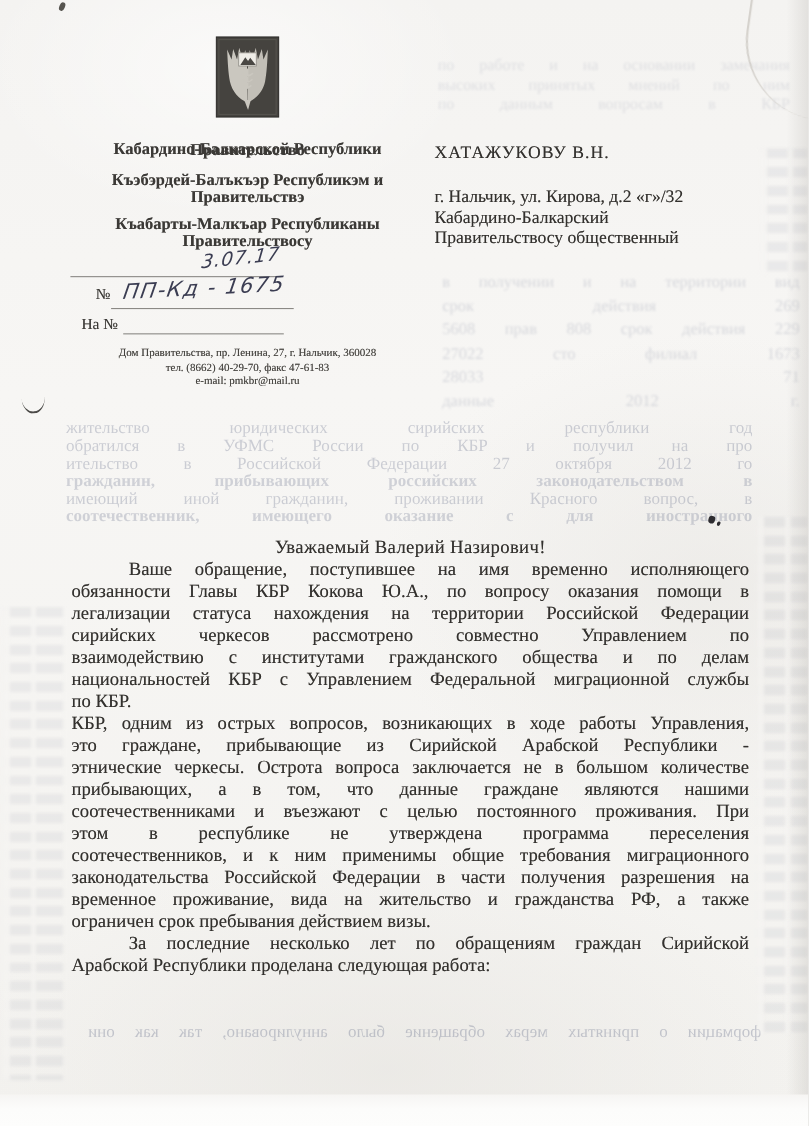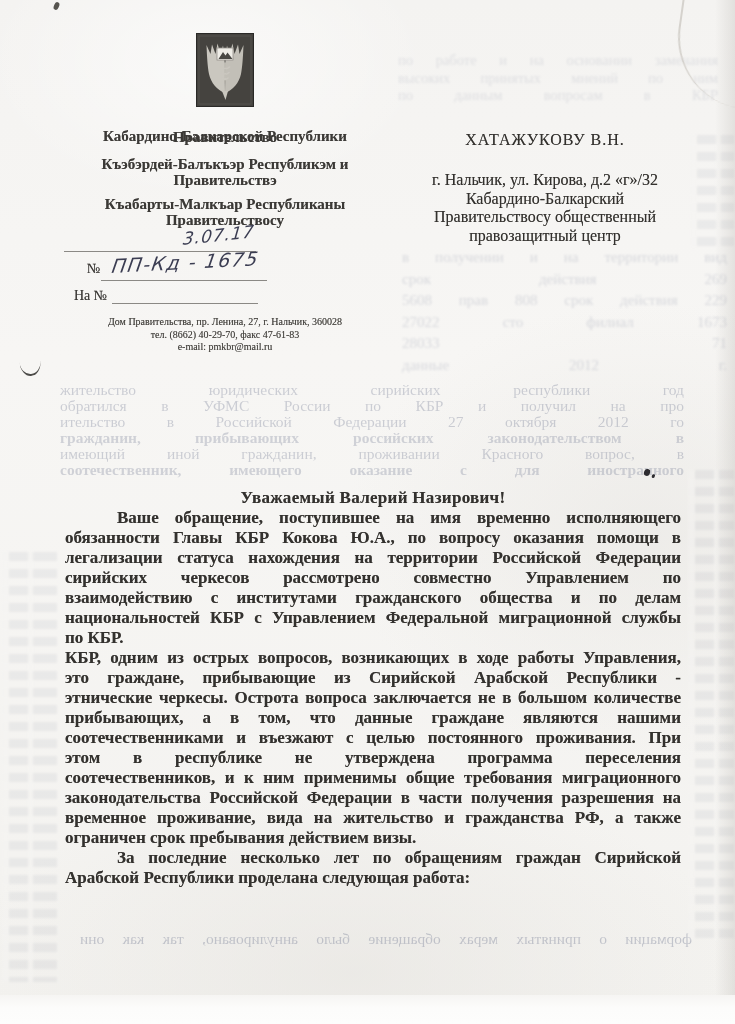--- a/index.html
+++ b/index.html
@@ -31,25 +31,25 @@
   .rule{height:0;border-bottom:1.2px solid #8b8985;z-index:2;}
   .rule-date{left:64px;top:251px;width:192px;}
   .rule-num{left:101px;top:280px;width:166px;}
   .rule-na{left:112px;top:303px;width:146px;}
   .fld-label{font-size:14px;color:#3b3936;z-index:2;}
   .lbl-num{left:87px;top:261px;}
   .lbl-na{left:74px;top:288px;}
   .addr-block{left:60px;top:316px;width:330px;text-align:center;font-size:10px;
               line-height:12.5px;color:#45433f;z-index:2;}
   
-  .recipient{left:395px;top:130px;width:300px;text-align:center;z-index:2;}
+  .recipient{left:395px;top:130px;width:300px;z-index:2;}
   .r-name{font-size:16px;letter-spacing:1px;line-height:20px;}
   .r-addr{margin-top:21px;font-size:16px;line-height:18.6px;}
   
-  .body-text{left:65px;top:488px;width:616px;z-index:2;font-weight:bold;}
+  .body-text{left:65px;top:488px;width:616px;z-index:2;}
   .salutation{text-align:center;font-size:17px;letter-spacing:.3px;height:20px;line-height:20px;}
   .paras{}
   .ln{height:20px;line-height:20px;font-size:17px;text-align:justify;text-align-last:justify;}
   .ln.ind{padding-left:52px;}
   .ln.last{text-align-last:left;}
   
   .ghost{position:absolute;z-index:1;color:#68708b;pointer-events:none;
          font-family:"Liberation Serif",serif;text-shadow:none;}
   .g-upper{left:60px;top:382px;width:624px;font-size:15.5px;line-height:15.9px;opacity:.30;filter:blur(.7px);}
   .g-upper .gl{text-align:justify;text-align-last:justify;}
@@ -146,21 +146,20 @@
     <div>тел. (8662) 40-29-70, факс 47-61-83</div>
     <div>e-mail: pmkbr@mail.ru</div>
   </div>
 
   <section class="recipient abs">
     <div class="r-name">ХАТАЖУКОВУ В.Н.</div>
     <div class="r-addr">
       <div>г. Нальчик, ул. Кирова, д.2 «г»/32</div>
       <div>Кабардино-Балкарский</div>
       <div>Правительствосу общественный</div>
-      <div>правозащитный центр</div>
     </div>
   </section>
 
   <section class="body-text abs">
     <div class="salutation">Уважаемый Валерий Назирович!</div>
     <div class="paras">
       <div class="para">
         <div class="ln ind">Ваше обращение, поступившее на имя временно исполняющего</div>
         <div class="ln">обязанности Главы КБР Кокова Ю.А., по вопросу оказания помощи в</div>
         <div class="ln">легализации статуса нахождения на территории Российской Федерации</div>

